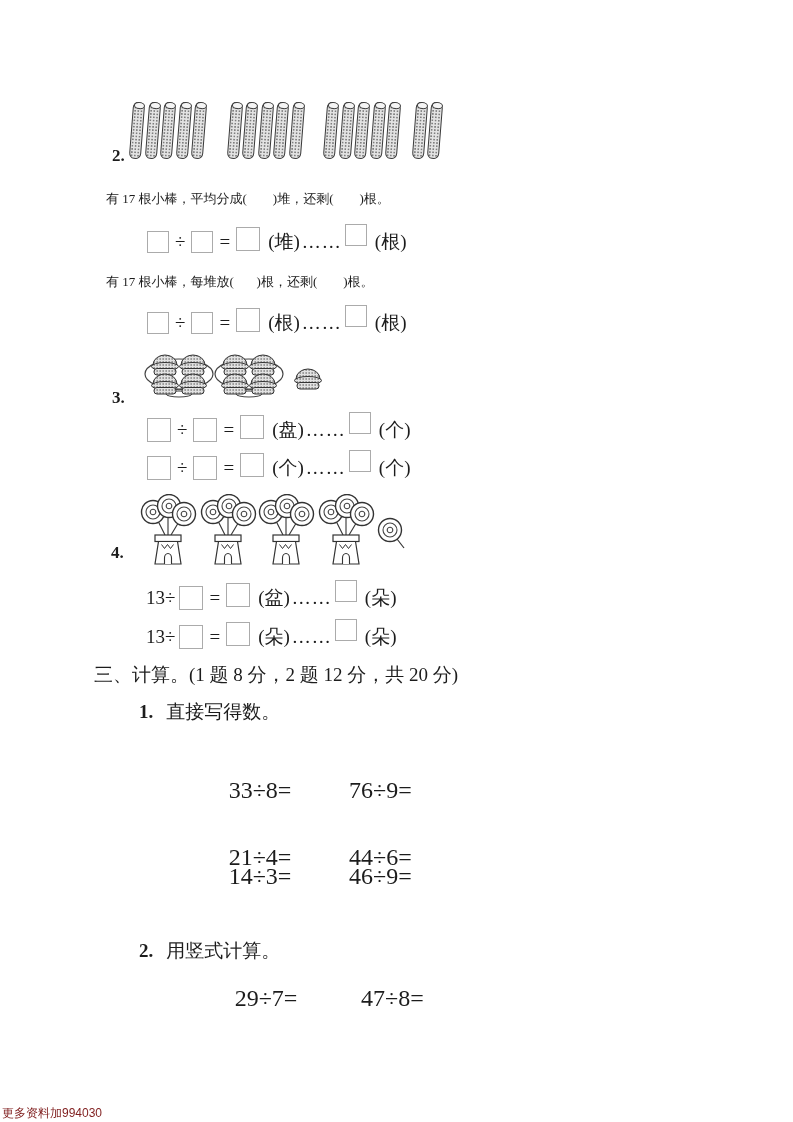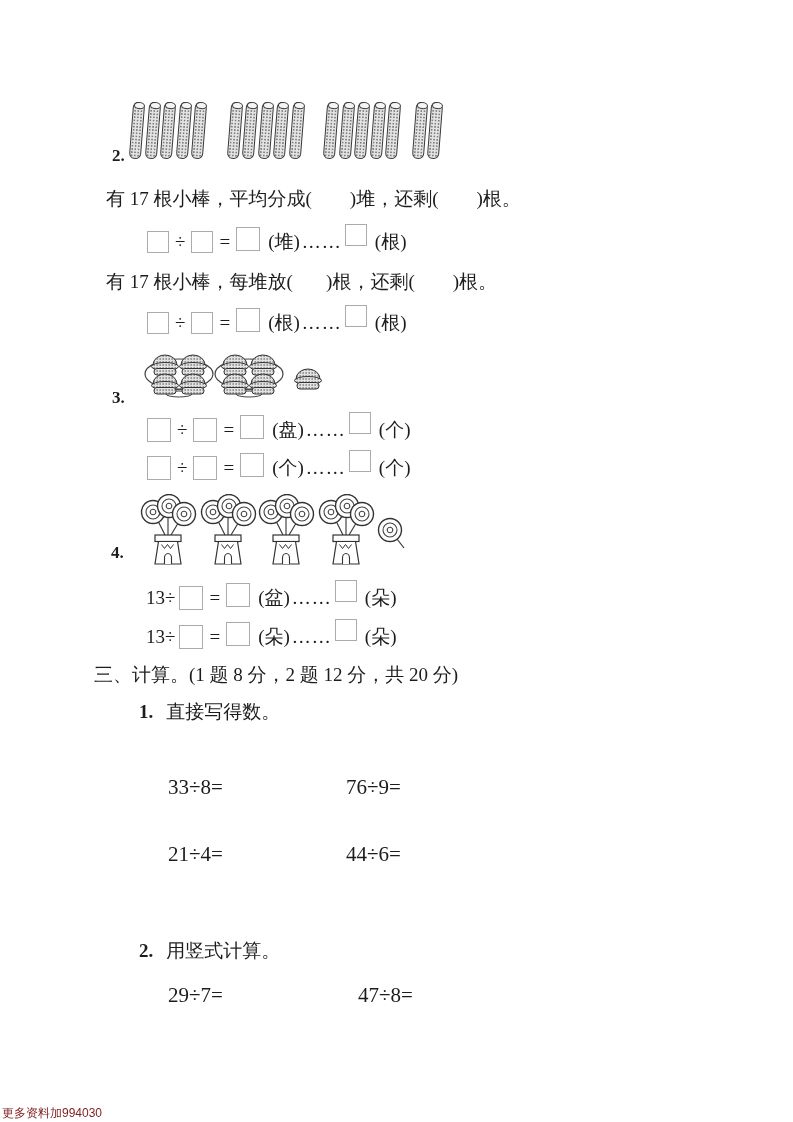--- a/index.html
+++ b/index.html
@@ -2,21 +2,21 @@
 <html><head>
 <meta charset="utf-8">
 <style>
   html,body { margin:0; padding:0; background:#888; }
   .page {
     position:relative; width:793px; height:1122px; margin:0 auto;
     background:#ffffff; overflow:hidden;
     font-family:"Liberation Serif","DejaVu Serif",serif; color:#1c1c1c;
   }
   .abs { position:absolute; }
-  .text { font-size:19px; line-height:24px; white-space:pre;font-family:Liberation Serif, serif; }
+  .text { font-size:13px; line-height:24px; white-space:pre;font-family:Liberation Serif, serif; }
   .itemnum { font-size:17px; font-weight:bold; }
   .heading { font-size:19px; white-space:pre;text-align:center; }
   .subitem { font-size:19px; white-space:pre; }
   .subitem .lbl { font-weight:bold; margin-right:13px; }
 
   
   .eq { display:flex; align-items:center; height:34px; font-size:19px; }
   .eq .box { display:inline-block; width:20px; height:20px; border:1px solid #ababab; margin:0 3px; background:#fff; }
   .eq .box.big { width:22px; height:22px; }
   .eq .box.q { transform:translateY(-3px); }
@@ -38,21 +38,21 @@
     transform:rotate(4.5deg);
   }
   .stick::before {
     content:""; position:absolute; top:-1px; left:-0.5px;
     width:9px; height:5px; background:#f5f5f5;
     border:1px solid #3a3a3a; border-radius:50%;
   }
   .gap1 { width:20px; } .gap2 { width:19px; } .gap3 { width:11px; }
 
   
-  .prob-row { font-size:21px; white-space:pre; }
+  .prob-row { font-size:24px; white-space:pre;text-align:center; }
   .prob-row .c1 { display:inline-block; width:178px; }
   .vrow .c1 { display:inline-block; width:190px;font-family:Liberation Serif, serif; }
 
   .watermark { font-family:"Liberation Sans","DejaVu Sans",sans-serif; font-size:12px; color:#7f1d1d; }
 </style>
 </head>
 <body>
 
 <div class="page">
 
@@ -236,20 +236,23 @@
   <div class="abs subitem" style="left:120px; top:677px">
     <span class="lbl">1.</span><span>直接写得数。</span>
   </div>
 
   <div class="abs prob-row" style="left:147px; top:750px">
     <span class="c1">33÷8=</span><span>76÷9=</span>
   </div>
   <div class="abs prob-row" style="left:147px; top:817px">
     <span class="c1">21÷4=</span><span>44÷6=</span>
   </div>
+  <div class="abs prob-row" style="left:147px; top:836px">
+    <span class="c1">14÷3=</span><span>46÷9=</span>
+  </div>
 
   <div class="abs subitem" style="left:120px; top:916px">
     <span class="lbl">2.</span><span>用竖式计算。</span>
   </div>
 
   <div class="abs prob-row vrow" style="left:147px; top:958px">
     <span class="c1">29÷7=</span><span>47÷8=</span>
   </div>
 
   <div class="abs watermark" style="left:2px; top:1105px">更多资料加994030</div>

